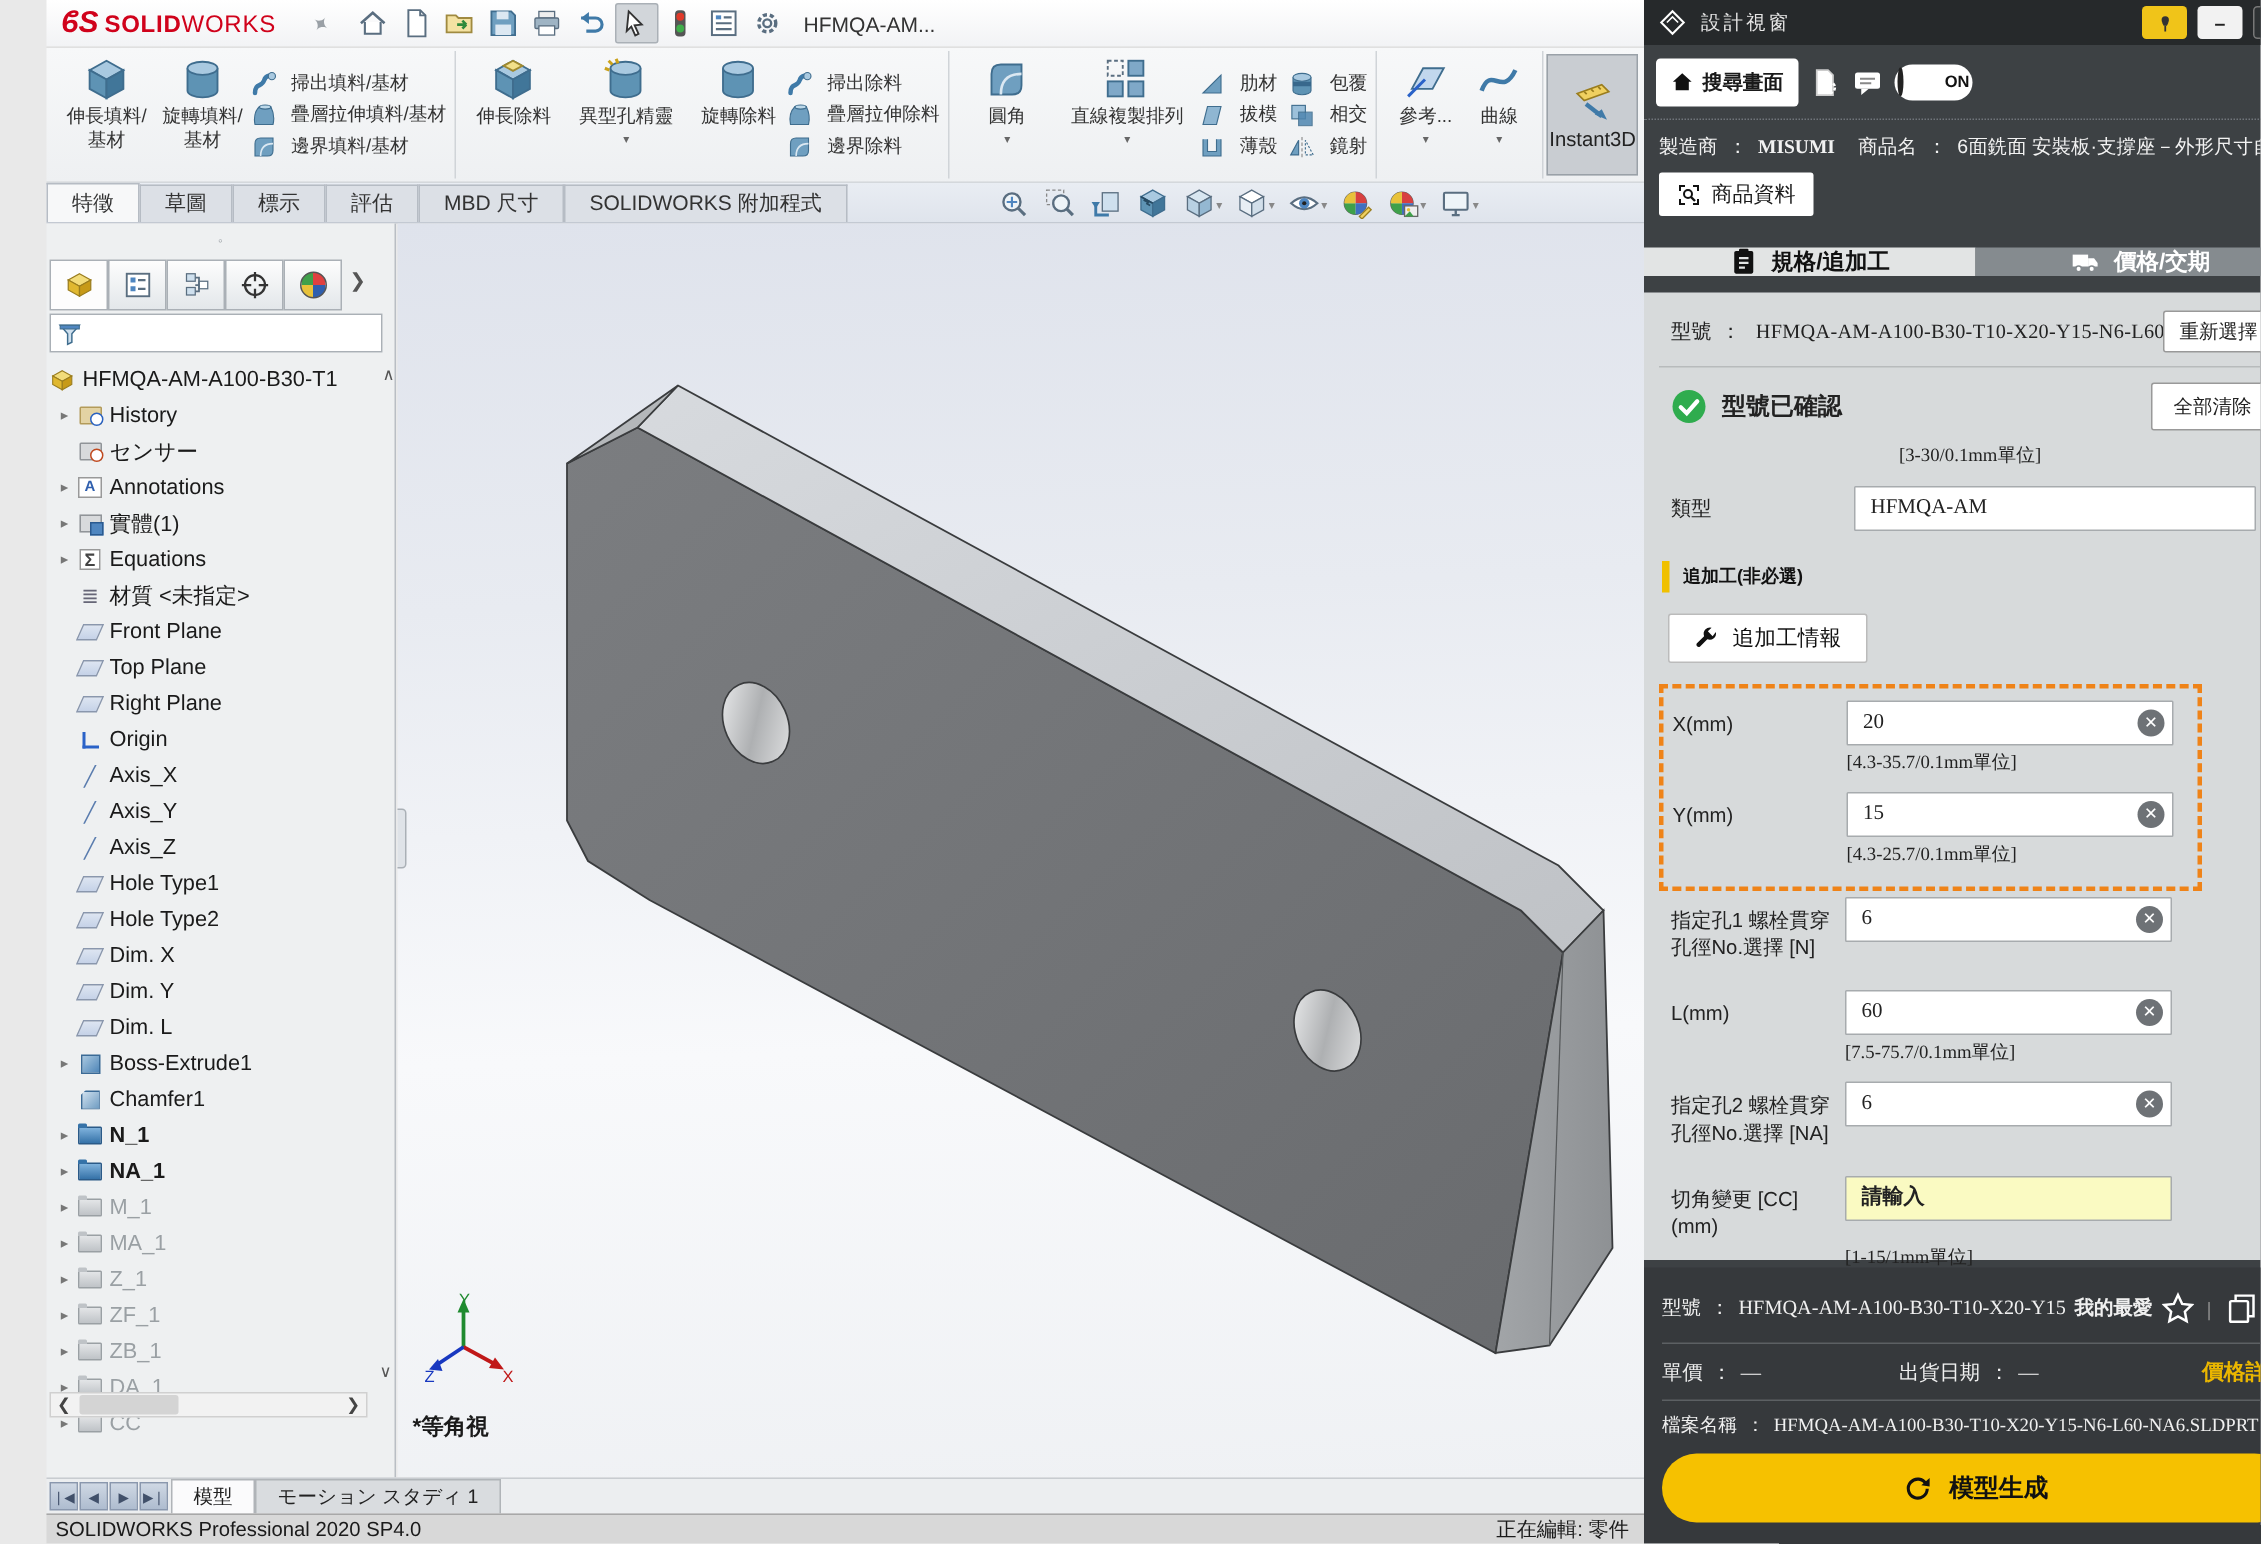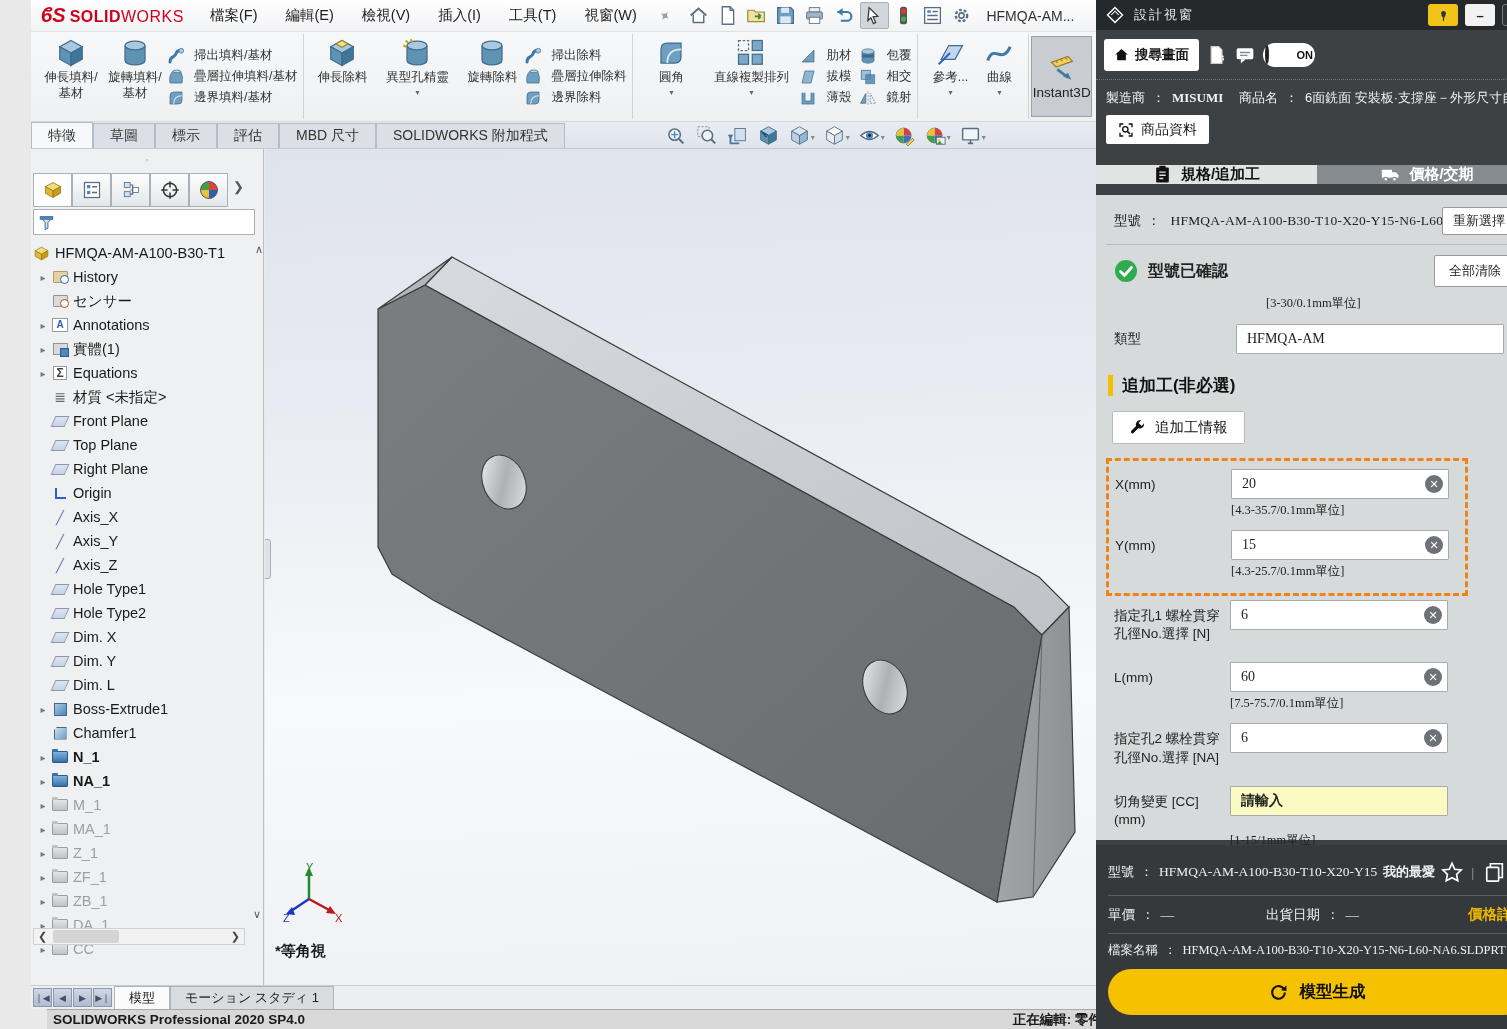--- a/index.html
+++ b/index.html
@@ -95,21 +95,21 @@
   .splitter-handle { position:absolute; left:-3px; top:390px; width:9px; height:40px; background:#dfe3e8; border:1px solid #aab0b6; border-radius:0 3px 3px 0; }
   .view-label { position:absolute; left:10px; bottom:24px; font-size:15px; font-weight:bold; color:#1a1a1a; }
   .triad { position:absolute; left:18px; bottom:58px; }
 
   
   .bottombar { position:absolute; left:0; top:985px; width:1065px; height:24px; background:#eceef0; border-top:1px solid #c8ccd0; display:flex; align-items:stretch; }
   .nav-btns { display:flex; align-items:center; gap:1px; padding:1px 2px; }
   .nav-btn { width:19px; height:19px; background:linear-gradient(#cfd8e4,#aebccf); border:1px solid #8a98ae; color:#41506a; font-size:9px; display:flex; align-items:center; justify-content:center; }
   .btab { font-size:13px; color:#222; padding:2px 14px; display:flex; align-items:center; border:1px solid #b0b4b8; border-bottom:none; background:#d9dcdf; }
   .btab[data-active="true"] { background:#fbfbfc; }
-  .statusbar { position:absolute; left:16px; top:1009px; width:1065px; height:20px; background:#d8d8d8; border-top:1px solid #a8a8a8; display:flex; align-items:center; justify-content:space-between; padding:0 10px 0 6px; font-size:13.5px; color:#1a1a1a;font-weight:bold; }
+  .statusbar { position:absolute; left:0; top:1009px; width:1065px; height:20px; background:#d8d8d8; border-top:1px solid #a8a8a8; display:flex; align-items:center; justify-content:space-between; padding:0 10px 0 6px; font-size:13.5px; color:#1a1a1a; }
 
   
   .rpanel { position:absolute; left:1065px; top:0; width:442px; height:1029px; background:#3d4144; color:#eee; }
   .rp-titlebar { height:30px; background:#26292b; display:flex; align-items:center; padding:0 6px; }
   .rp-titlebar .appicon { width:18px; height:18px; margin:0 10px 0 4px; }
   .rp-title { font-size:13px; color:#e6e6e6; letter-spacing:2px; flex:1; }
   .tb-btn { width:30px; height:22px; border-radius:3px; display:flex; align-items:center; justify-content:center; margin-left:7px; }
   .tb-pin { background:#f0c419; } .tb-pin svg { width:13px; height:13px; }
   .tb-min { background:#f2f2f2; color:#222; font-weight:bold; font-size:13px; }
   .tb-close { background:#2e3234; border:1px solid #777; color:#fff; font-size:13px; }
@@ -144,21 +144,21 @@
   .scrolled-hint { font-size:12.5px; padding:6px 0 2px 160px; }
   .type-row { display:flex; align-items:center; padding:10px 0 4px 8px; }
   .type-row .lbl { width:122px; font-size:13.5px; }
   .in-wrap { position:relative; width:218px; }
   .in-wrap input { width:100%; height:30px; border:1px solid #a7abae; border-radius:1px; padding:0 28px 0 10px; font-size:14px; color:#222; background:#fff; font-family:"Liberation Serif",serif; }
   .in-wrap input.yellow { background:#fafac2; font-weight:bold; padding-left:10px; }
   .in-wrap input.yellow::placeholder { color:#222; font-weight:bold; font-family:"Liberation Sans",sans-serif; }
   .clear-btn { position:absolute; right:6px; top:6px; width:18px; height:18px; border-radius:50%; background:#6e7276; color:#fff; font-size:11px; line-height:18px; text-align:center; }
   .sec-header { display:flex; align-items:center; gap:9px; margin:16px 0 8px 2px; }
   .sec-bar { width:5px; height:21px; background:#f0c000; }
-  .sec-title { font-size:17px; font-weight:bold; color:#111; }
+  .sec-title { font-size:12px; font-weight:bold; color:#111; }
   .btn-addinfo { margin:6px 0 12px 6px; background:#fff; border:1px solid #bbb; border-radius:2px; height:33px; display:inline-flex; align-items:center; gap:9px; padding:0 16px; font-size:14.5px; color:#111; }
   .btn-addinfo svg { width:17px; height:17px; }
   .xy-box { border:3px dashed #ef8318; padding:8px 6px 2px 6px; margin:2px 0 4px 0; width:362px; }
   .fieldrow { display:flex; }
   .flabel { width:116px; font-size:13.5px; padding-top:7px; line-height:1.35; }
   .fhint { font-size:12.5px; color:#222; margin:3px 0 11px 116px; min-height:5px; }
   .rp-scroll { position:absolute; right:1px; top:290px; width:15px; height:553px; background:#f0f0f0; }
   .rp-scroll .a { position:absolute; left:0; width:15px; text-align:center; font-size:9px; color:#333; }
   .rp-scroll .thumb { position:absolute; left:1px; top:92px; width:13px; height:378px; background:#c2c2c2; }
   .rp-footer { position:absolute; left:0; bottom:0; width:442px; height:184px; background:#36393c; padding:12px 12px 0 12px; }
@@ -435,29 +435,20 @@
 </svg>
 
 <div class="app">
 
   <div class="menubar">
     <div class="logo">
       <span class="ds">ϐS</span>
       <span class="sw1">SOLID</span>
         <span class="sw2" title="SOLIDWORKS">WORKS</span>
     </div>
-    <div class="menu-items">
-
-    <span class="menu-item">檔案(F)</span>
-        <span class="menu-item">編輯(E)</span>
-        <span class="menu-item">檢視(V)</span>
-        <span class="menu-item">插入(I)</span>
-        <span class="menu-item">工具(T)</span>
-        <span class="menu-item">視窗(W)</span>
-      </div>
     <span class="pin-glyph">✦</span>
     <div class="qat">
 
         <span class="qat-btn">
           <svg>
             <use href="#i-home"></use>
           </svg>
           <span class="dd" data-caret="false"></span>
         </span>
 

